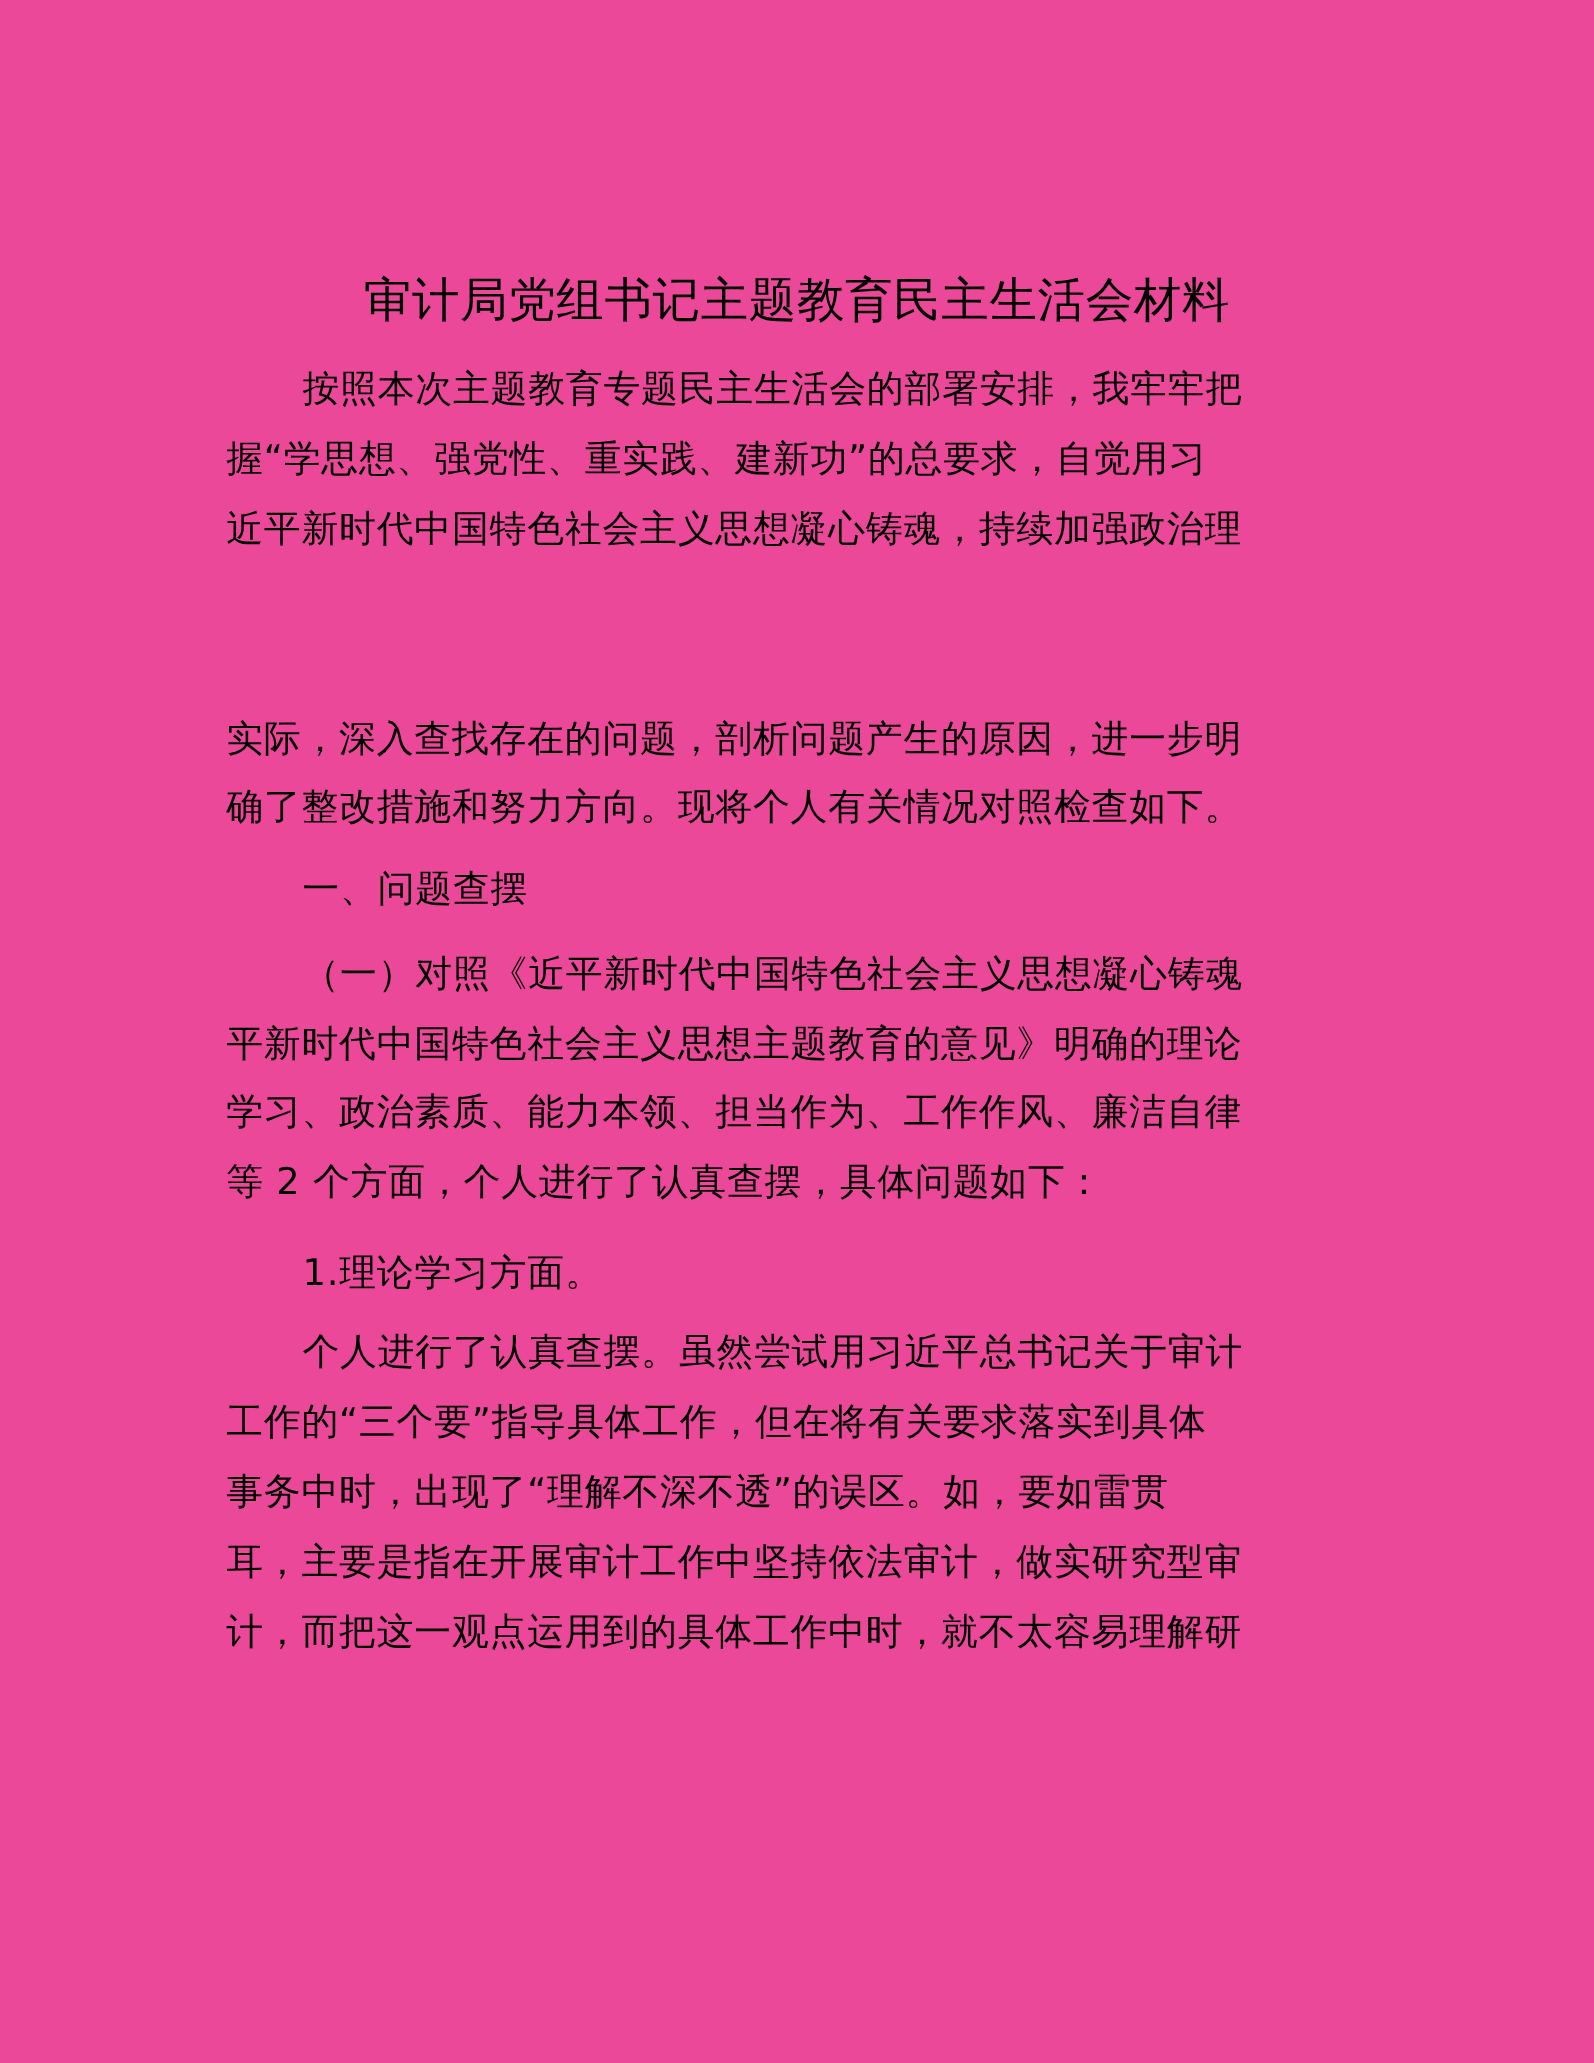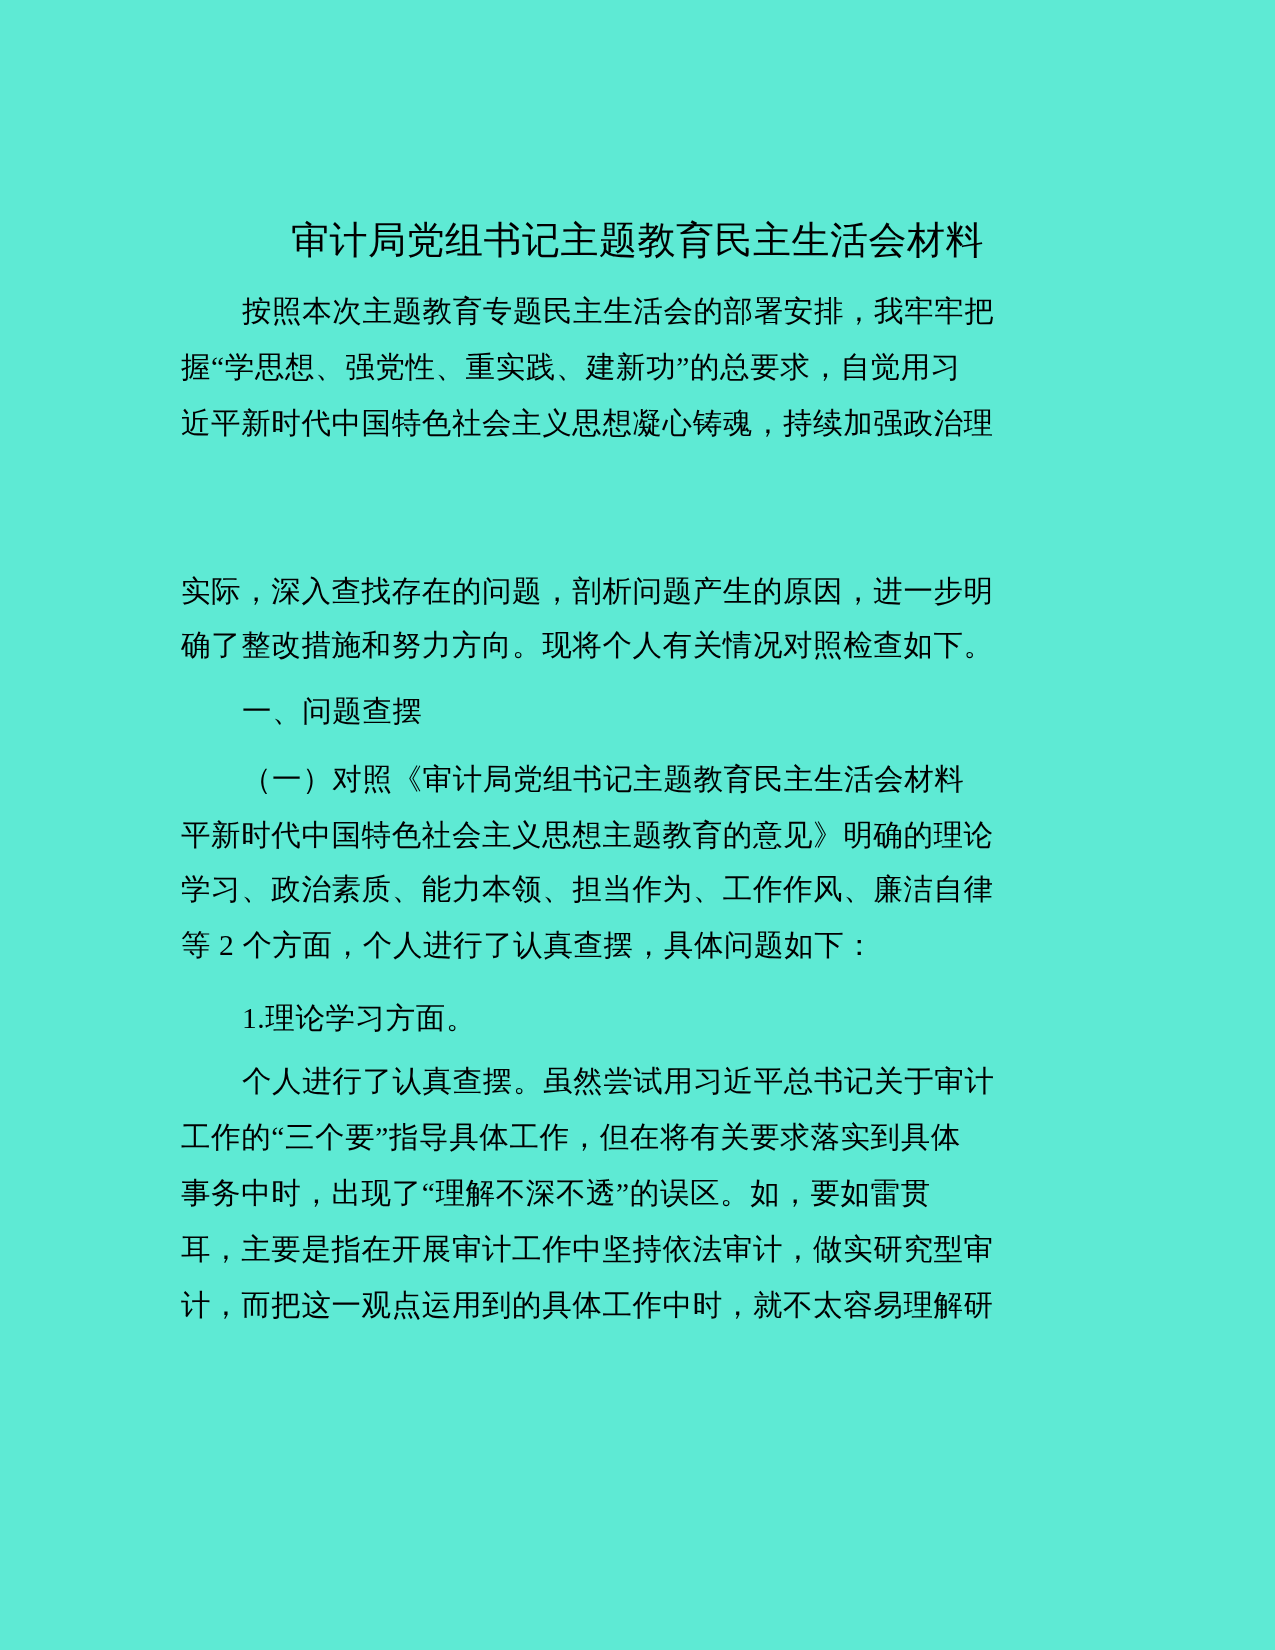--- a/index.html
+++ b/index.html
@@ -14,60 +14,59 @@
       overflow: hidden;
       font-family: "DejaVu Sans", "Liberation Sans", sans-serif;
       color: #000000;
     }
     .page {
       position: absolute;
       left: 0;
       top: 0;
       width: 1275px;
       height: 1650px;
-      background: #5eead4;
+      background: #ec4899;
     }
     .title {
       position: absolute;
       left: 0;
       width: 1275px;
       top: 212px;
       text-align: center;
       font-size: 38px;
       line-height: 56px;
       letter-spacing: 0.5px;
       white-space: nowrap;
     }
     .line {
       position: absolute;
       left: 181px;
       width: 860px;
       font-size: 29.5px;
       line-height: 40px;
       white-space: nowrap;
       letter-spacing: 0.6px;
-      font-family: Liberation Serif, serif;
     }
     .indent { left: 242px; }
   </style>
 </head>
 <body>
 
 <div class="page">
   <div class="title">审计局党组书记主题教育民主生活会材料</div>
 
   <div class="line indent" style="top:291px">按照本次主题教育专题民主生活会的部署安排，我牢牢把</div>
   <div class="line" style="top:347px">握“学思想、强党性、重实践、建新功”的总要求，自觉用习</div>
   <div class="line" style="top:403px">近平新时代中国特色社会主义思想凝心铸魂，持续加强政治理</div>
   <div class="line" style="top:571px">实际，深入查找存在的问题，剖析问题产生的原因，进一步明</div>
   <div class="line" style="top:625px">确了整改措施和努力方向。现将个人有关情况对照检查如下。</div>
 
   <div class="line indent" style="top:691px">一、问题查摆</div>
 
-  <div class="line indent" style="top:759px">（一）对照《审计局党组书记主题教育民主生活会材料</div>
+  <div class="line indent" style="top:759px">（一）对照《近平新时代中国特色社会主义思想凝心铸魂</div>
   <div class="line" style="top:815px">平新时代中国特色社会主义思想主题教育的意见》明确的理论</div>
   <div class="line" style="top:869px">学习、政治素质、能力本领、担当作为、工作作风、廉洁自律</div>
   <div class="line" style="top:925px">等 2 个方面，个人进行了认真查摆，具体问题如下：</div>
 
   <div class="line indent" style="top:998px">1.理论学习方面。</div>
 
   <div class="line indent" style="top:1061px">个人进行了认真查摆。虽然尝试用习近平总书记关于审计</div>
   <div class="line" style="top:1117px">工作的“三个要”指导具体工作，但在将有关要求落实到具体</div>
   <div class="line" style="top:1173px">事务中时，出现了“理解不深不透”的误区。如，要如雷贯</div>
   <div class="line" style="top:1229px">耳，主要是指在开展审计工作中坚持依法审计，做实研究型审</div>

